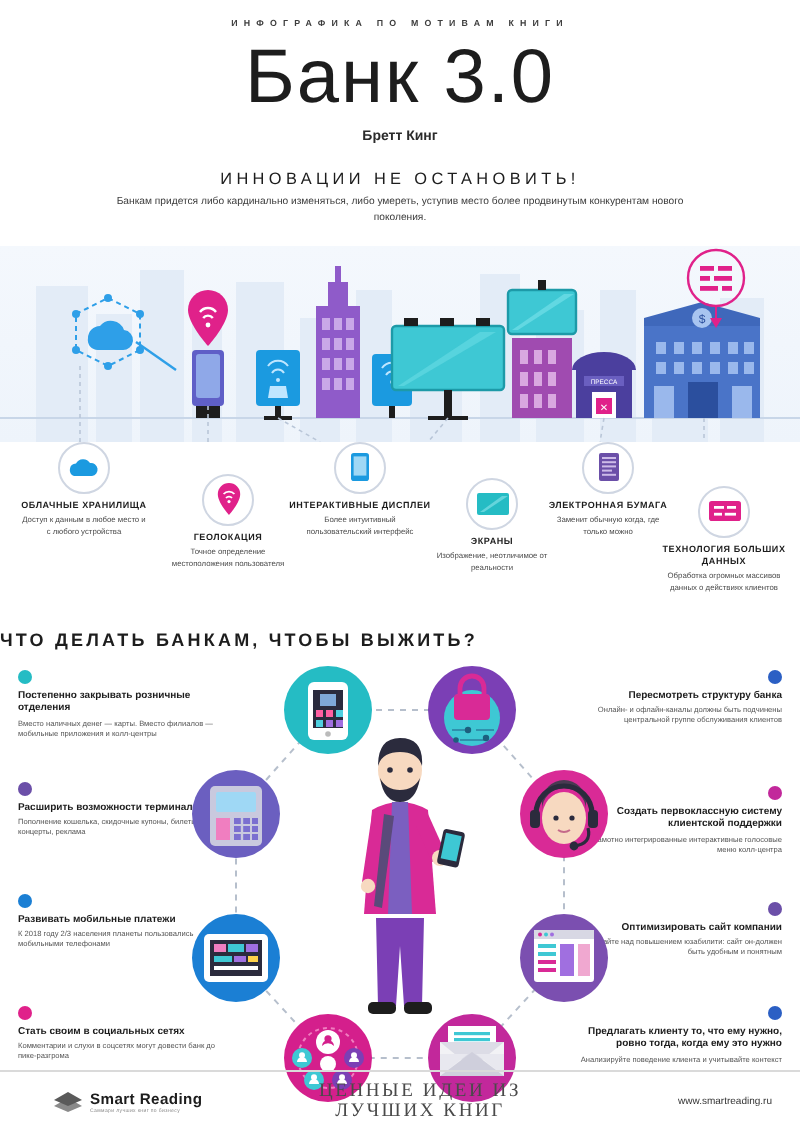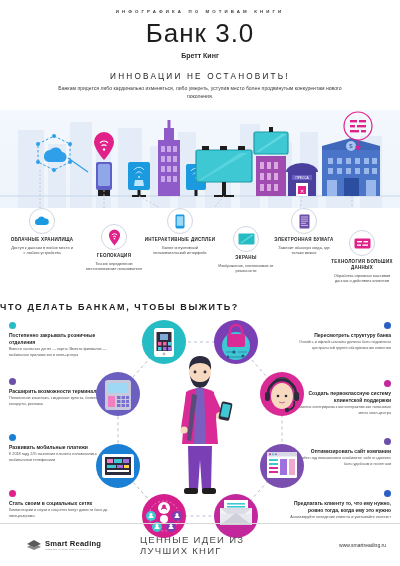--- a/index.html
+++ b/index.html
@@ -20,21 +20,21 @@
     letter-spacing: 3.1px;
     font-weight: 700;
     color: #3d3d3d;
     padding-top: 9px;
     white-space: nowrap;
   }
 
   
   .title {
     text-align: center;
-    font-size: 26px;
+    font-size: 38px;
     font-weight: 300;
     letter-spacing: 1px;
     line-height: 1.05;
     margin-top: 6px;
     color: #1d1d1d;
   }
   .author {
     text-align: center;
     font-size: 7px;
     font-weight: 700;
@@ -146,31 +146,31 @@
     color: #555;
     margin-top: 1.5px;
   }
 
   .hub { position: absolute; left: 96px; top: 0; width: 208px; height: 222px; }
 
   
   .footer {
     position: absolute;
     left: 0; bottom: 0;
-    width: 400px; height: 43px;
+    width: 400px; height: 31px;
     border-top: 1px solid #dadada;
     display: flex; align-items: center;
   }
   .brand { display: flex; align-items: center; gap: 3px; padding-left: 26px; width: 140px; }
   .brand-name { font-size: 7.6px; font-weight: 700; color: #1d1d1d; letter-spacing: .2px; }
   .brand-tag { font-size: 2.5px; color: #8a8a8a; letter-spacing: .2px; }
   .foot-mid {
-    flex: 1; text-align: left;
+    flex: 1; text-align: center;
     font-size: 9.5px; font-weight: 300;
-    letter-spacing: 1.3px; color: #4a4a4a;
+    letter-spacing: 1.3px; color: #4a4a4a; font-family: Liberation Serif, serif;
   }
   .foot-url { width: 120px; text-align: right; padding-right: 14px; font-size: 5px; color: #333; }
 </style>
 </head>
 <body>
 
 <div class="page">
 
   <div class="kicker">ИНФОГРАФИКА ПО МОТИВАМ КНИГИ</div>
   <h1 class="title">Банк 3.0</h1>

